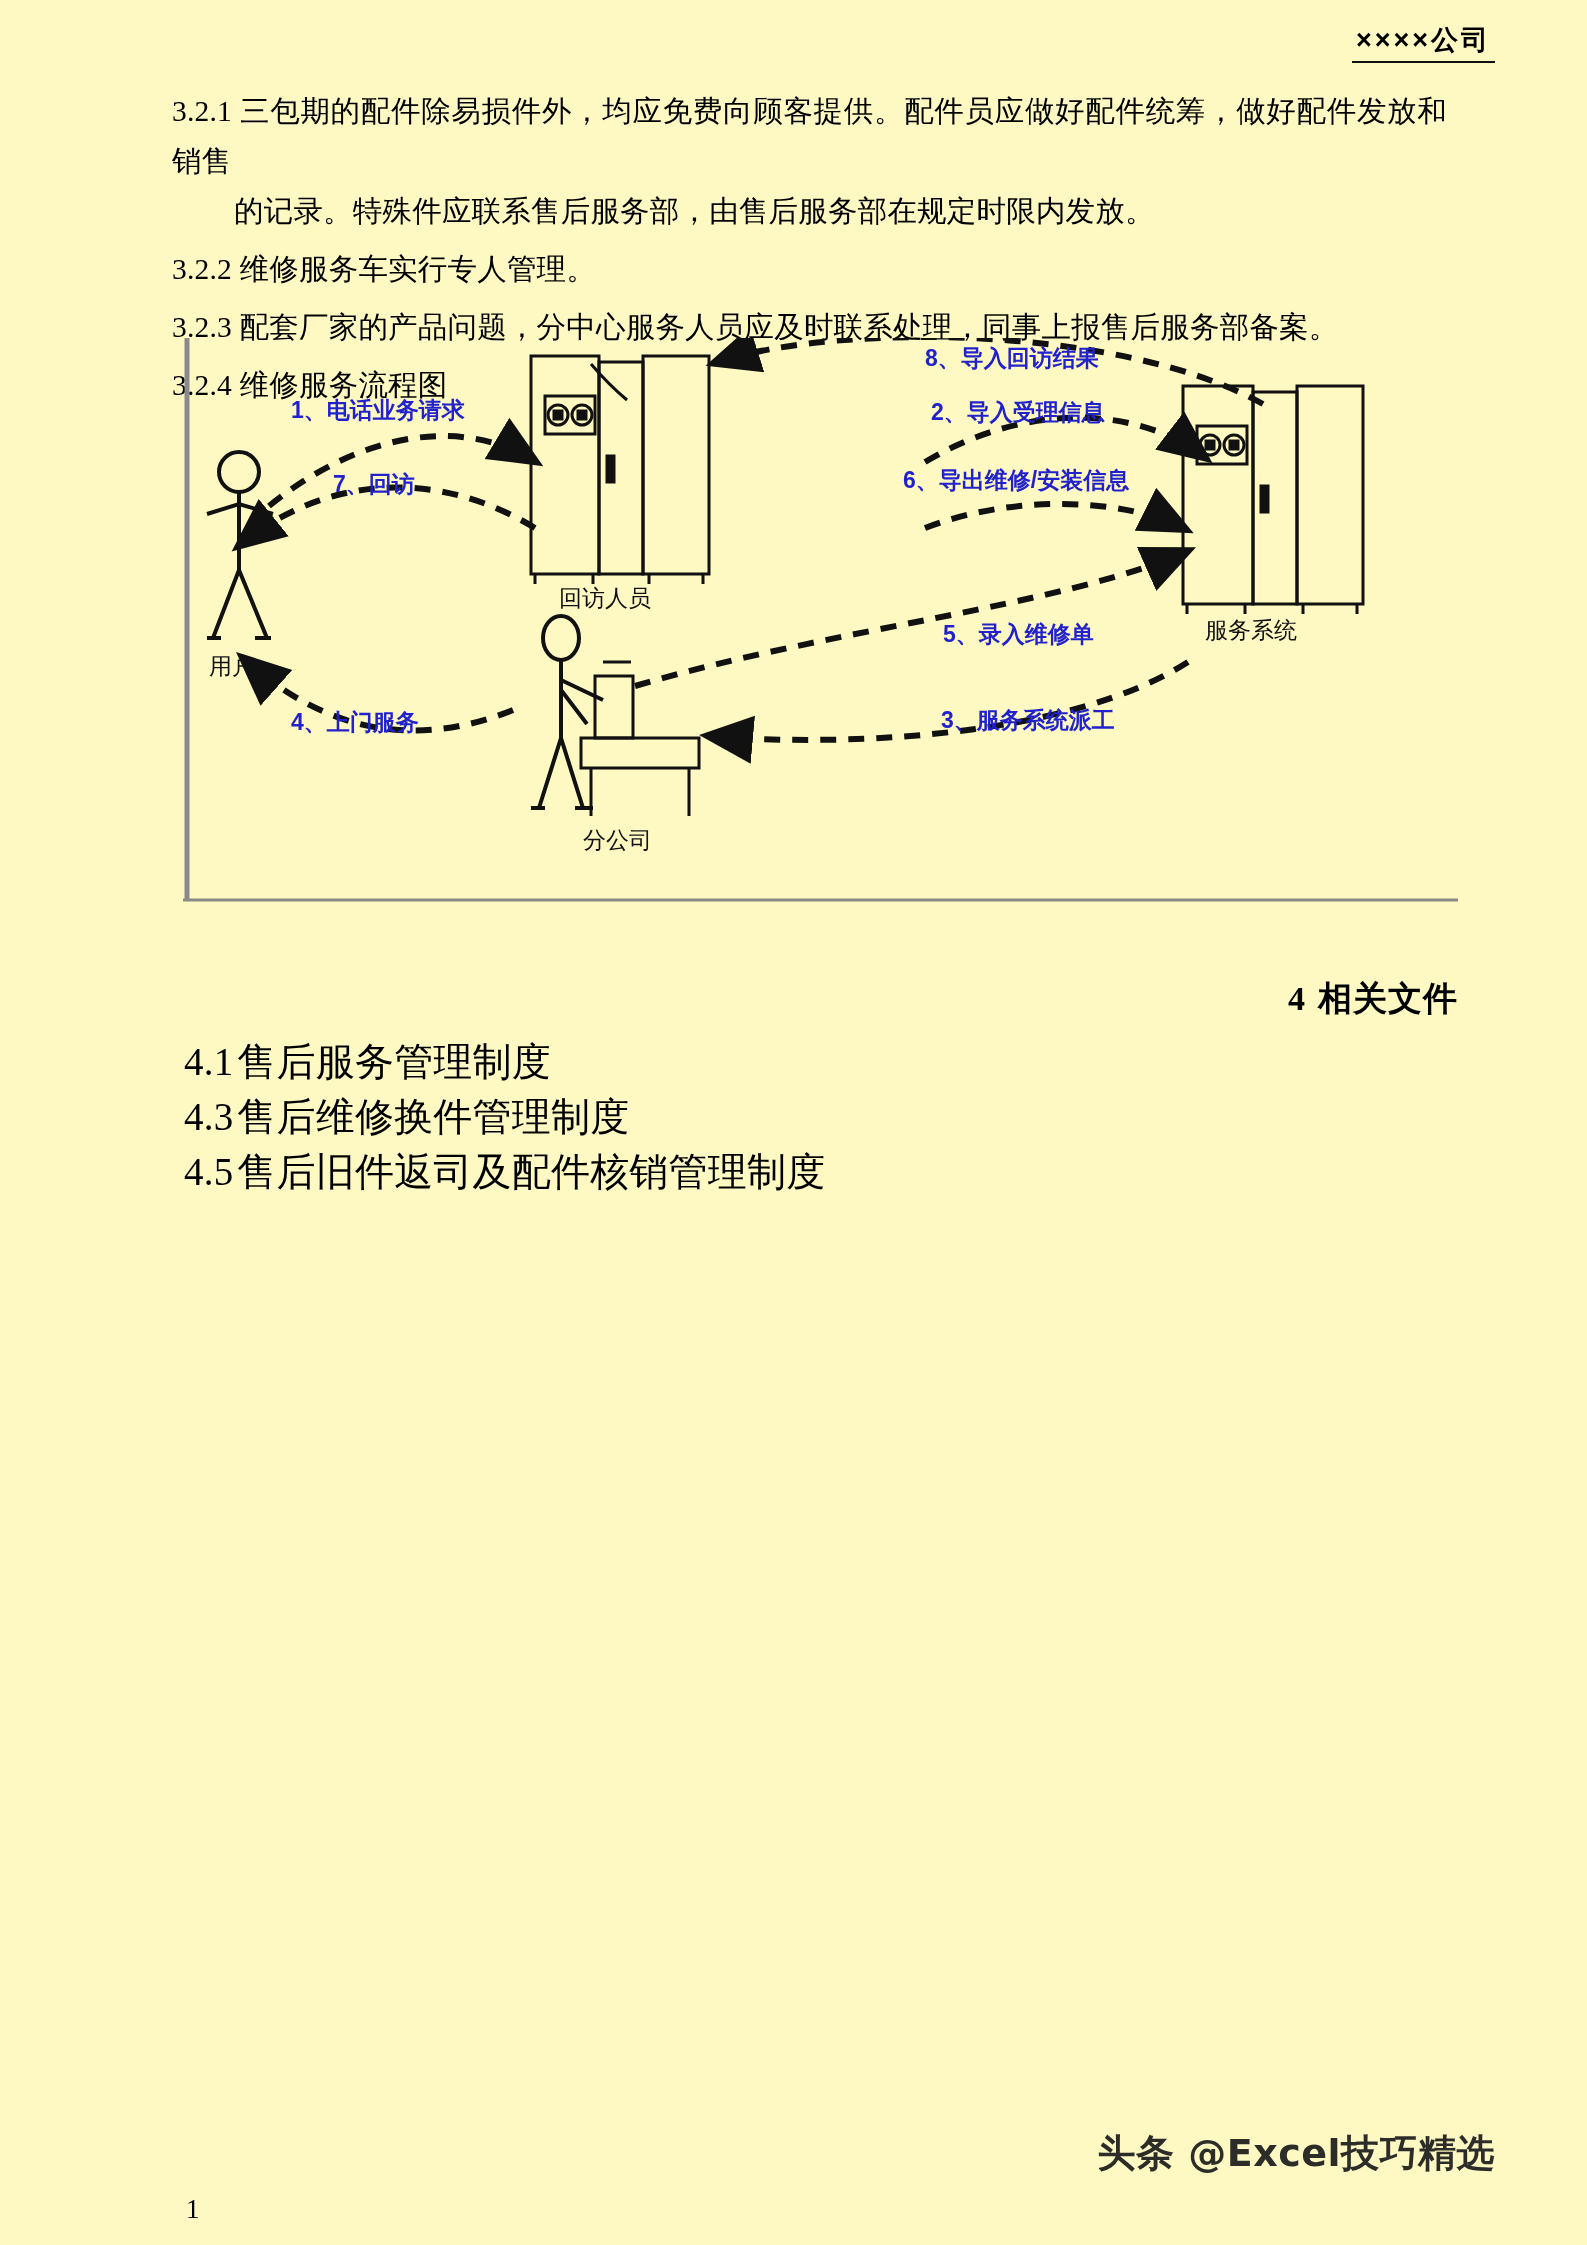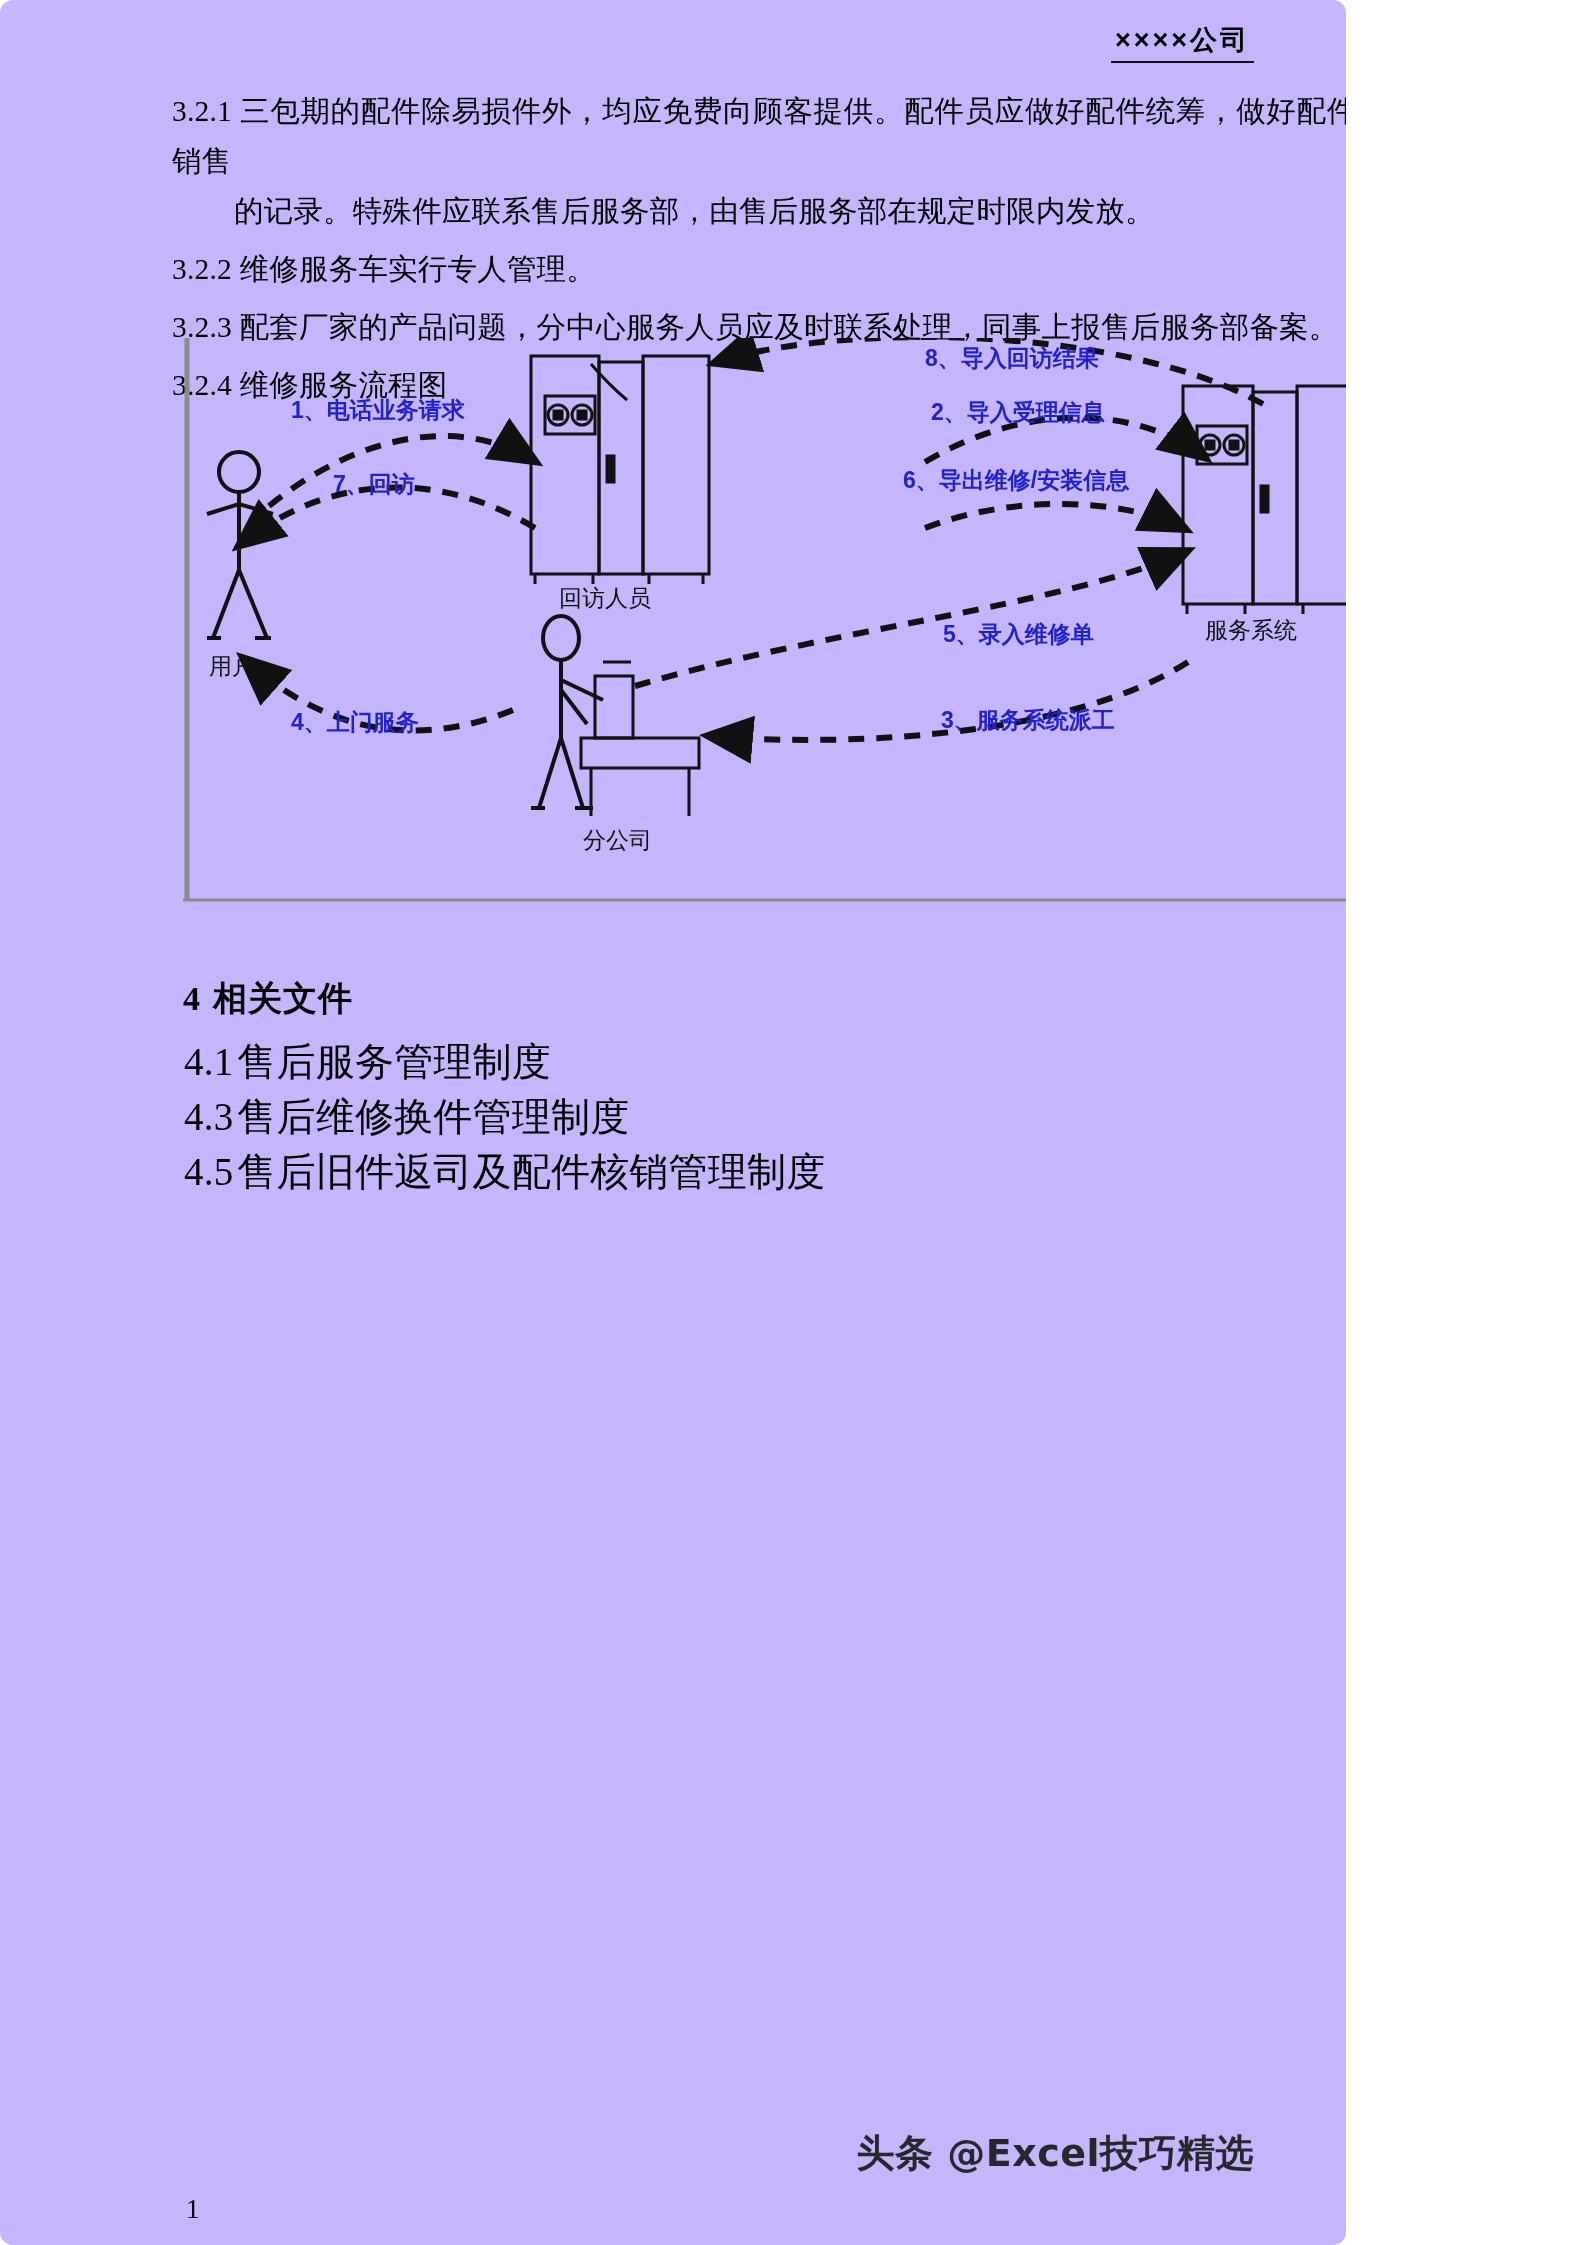--- a/index.html
+++ b/index.html
@@ -6,25 +6,24 @@
     margin: 0;
     padding: 0;
     background: #ffffff;
   }
   body {
     font-family: "Liberation Serif", "DejaVu Serif", serif;
     color: #000000;
   }
   .page {
     position: relative;
-    width: 1346px;
+    width: 1587px;
     height: 2245px;
-    background: #c4b5fd;
+    background: #fef9c3;
     overflow: hidden;
-    border-radius: 13px;
   }
 
   
   .header {
     position: absolute;
     top: 26px;
     right: 92px;
     text-align: right;
   }
   .header-title {
@@ -76,20 +75,21 @@
     position: absolute;
     left: 183px;
     width: 1275px;
   }
   .sect-h {
     font-size: 34px;
     font-weight: bold;
     line-height: 48px;
     margin: 0 0 12px 0;
     letter-spacing: 1px;
+    text-align: right;
   }
   .sect-h .hn { padding-right: 12px; }
   .sect-item {
     font-size: 39px;
     line-height: 54px;
     margin: 1px;
     letter-spacing: 0.2px;
   }
   .sect-item .in { padding-right: 4px; }
 

